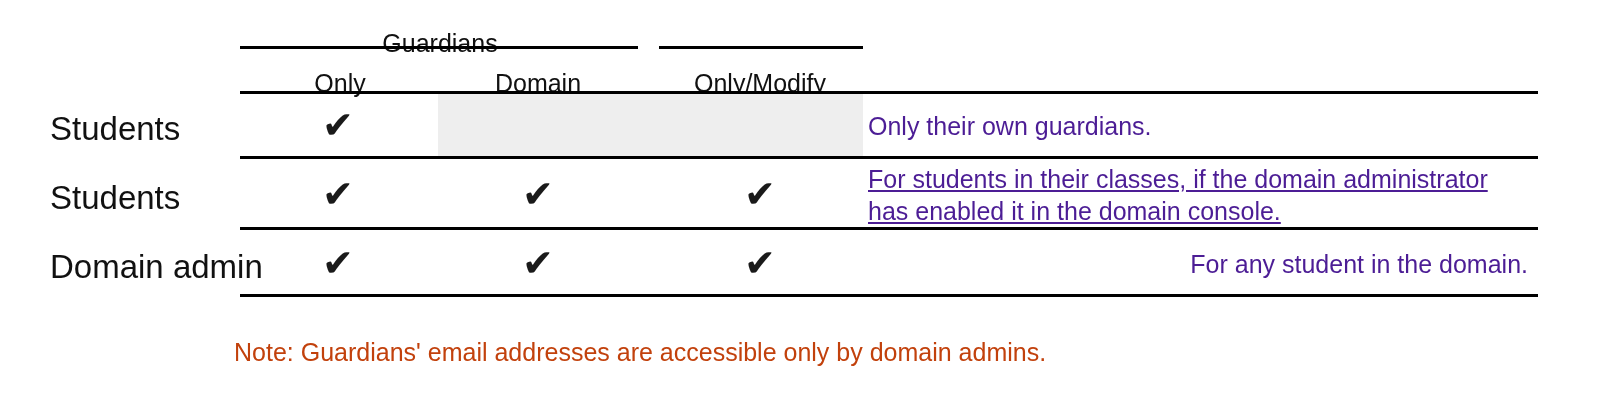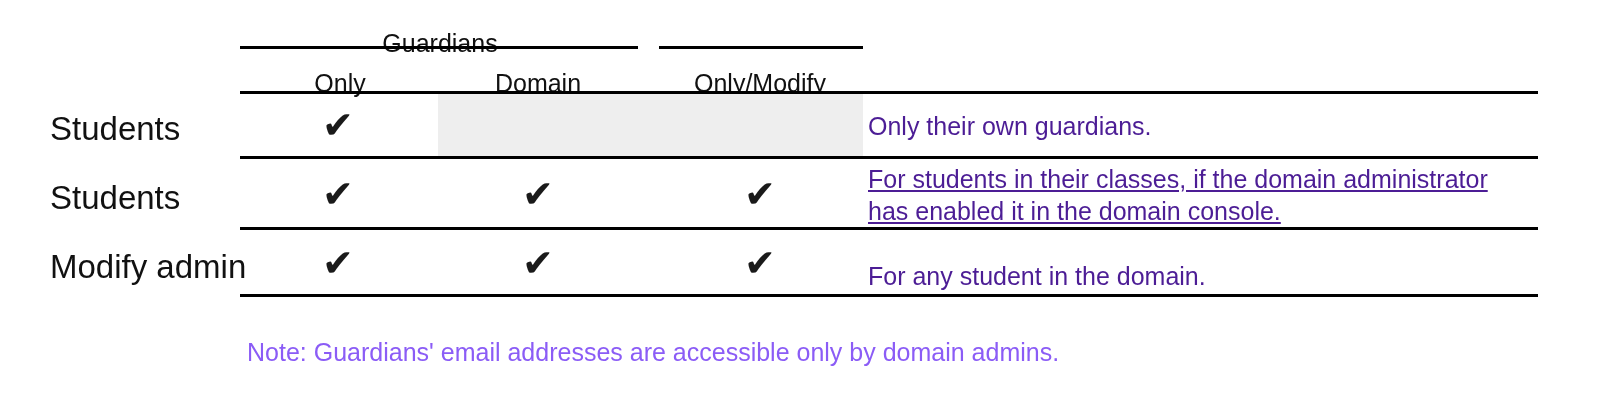--- a/index.html
+++ b/index.html
@@ -83,25 +83,25 @@
     left: 868px;
     width: 660px;
     font-size: 25px;
     line-height: 32px;
     color: #4c1d95;
   }
 
   
   .note {
     position: absolute;
-    left: 247px;
+    left: 234px;
     top: 337px;
     font-size: 25px;
     line-height: 30px;
-    color: #8b5cf6;
+    color: #c2410c;
     white-space: nowrap;
   }
 </style>
 </head>
 <body>
 
 <div class="sheet">
 
   <div class="t center group-label" style="left:440px; top:16px;">Guardians</div>
 
@@ -129,23 +129,23 @@
   <div class="desc" style="top:110px;">Only their own guardians.</div>
 
   <div class="row-label" style="top:179px;">Students</div>
 
   <div class="check" style="left:338px; top:175px;">✔</div>
   <div class="check" style="left:538px; top:175px;">✔</div>
   <div class="check" style="left:760px; top:175px;">✔</div>
 
   <div class="desc" style="top:163px;text-decoration:underline;">For students in their classes, if the domain administrator has enabled it in the domain console.</div>
 
-  <div class="row-label" style="top:248px;">Modify admin</div>
+  <div class="row-label" style="top:248px;">Domain admin</div>
 
   <div class="check" style="left:338px; top:244px;">✔</div>
   <div class="check" style="left:538px; top:244px;">✔</div>
   <div class="check" style="left:760px; top:244px;">✔</div>
 
-  <div class="desc" style="top:260px;">For any student in the domain.</div>
+  <div class="desc" style="top:248px;text-align:right;">For any student in the domain.</div>
 
   <div class="note">Note: Guardians' email addresses are accessible only by domain admins.</div>
 
 </div>
 
 </body></html>

